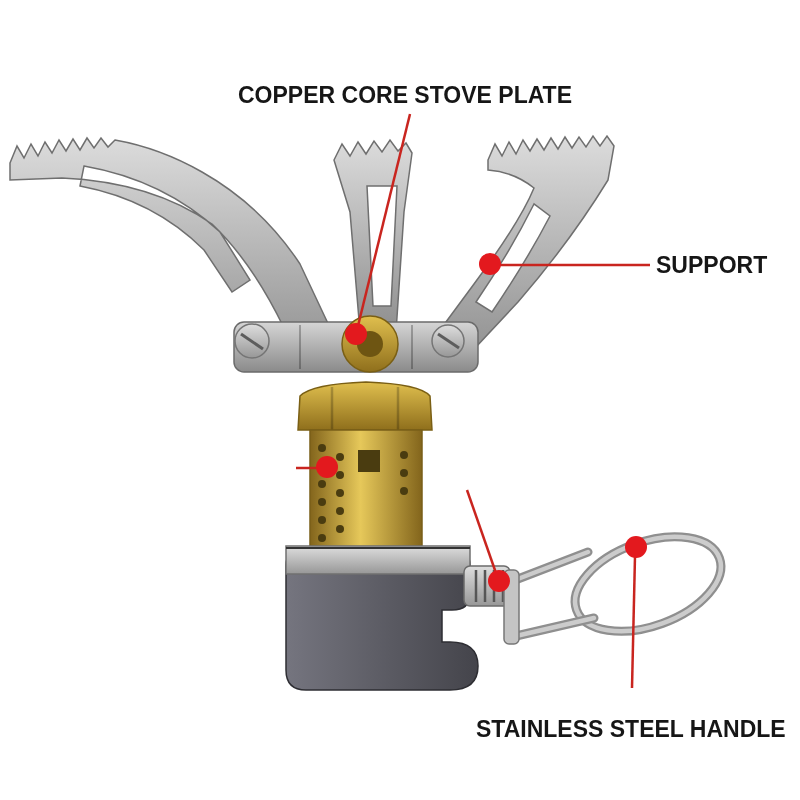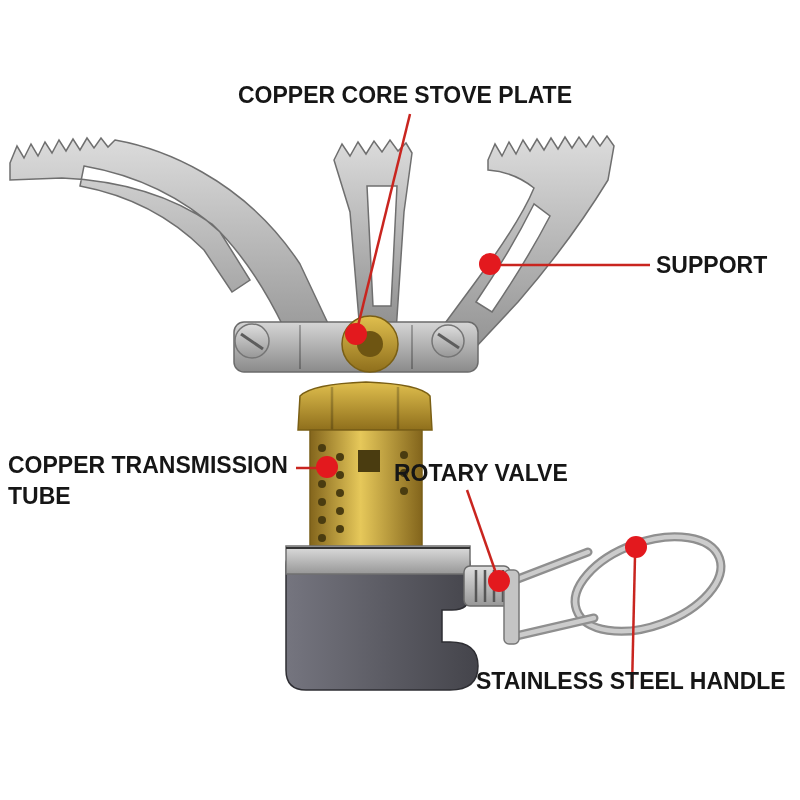--- a/index.html
+++ b/index.html
@@ -145,19 +145,17 @@
       <circle cx="327" cy="467" r="11" fill="#e3191e"></circle>
       <circle cx="499" cy="581" r="11" fill="#e3191e"></circle>
       <circle cx="636" cy="547" r="11" fill="#e3191e"></circle>
     </g>
   </svg>
 
   <div class="label" style="left:238px; top:82px;">COPPER CORE STOVE PLATE</div>
 
   <div class="label" style="left:656px; top:252px;text-align:right;">SUPPORT</div>
 
-  <div class="label wrap" style="left:8px; top:450px; width:296px;">COPPER TRANSMISSION TUBE</div>
 
-  <div class="label" style="left:394px; top:460px;">ROTARY VALVE</div>
 
-  <div class="label" style="left:476px; top:668px;text-align:right;">STAINLESS STEEL HANDLE</div>
+  <div class="label" style="left:476px; top:716px;text-align:right;">STAINLESS STEEL HANDLE</div>
 
 </div>
 
 </body></html>

